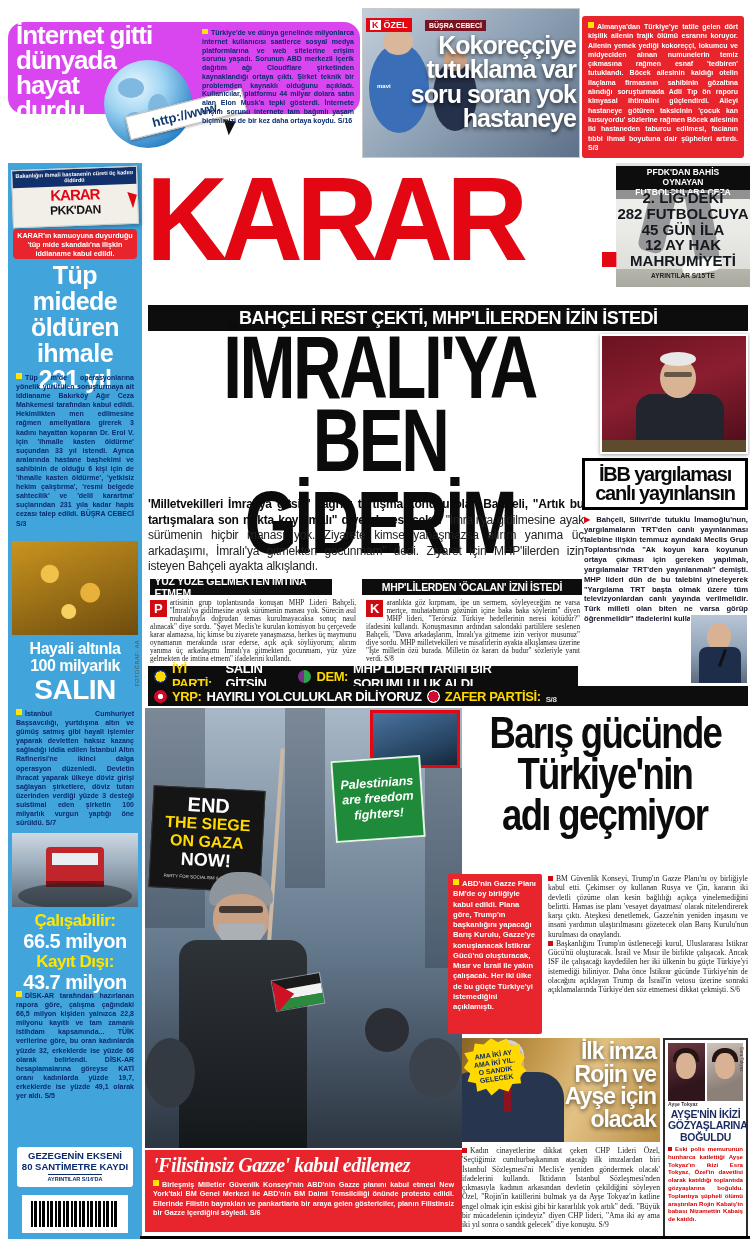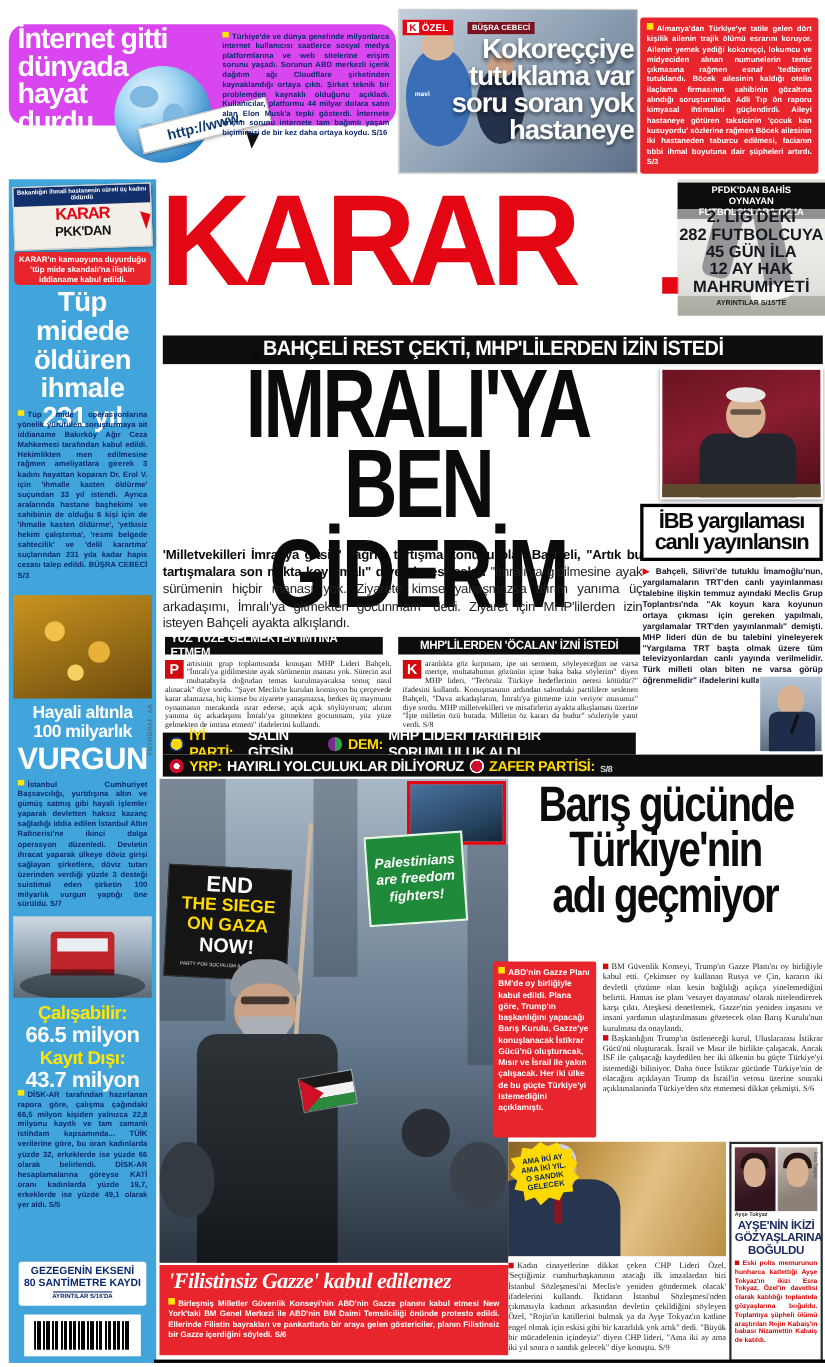--- a/index.html
+++ b/index.html
@@ -81,21 +81,21 @@
   .suit{position:absolute;background:#23252e}
   #ibb-box{left:582px;top:458px;width:166px;height:52px;background:#fff;border:3px solid #000;display:flex;flex-direction:column;align-items:center;justify-content:center;
            font-weight:900;font-size:20px;line-height:.95;letter-spacing:-1.2px;color:#0b0b0b}
   #ibb-body{left:584px;top:515px;width:164px;height:170px;color:#14142a;font-weight:700;font-size:7.6px;line-height:1.3;text-align:justify;overflow:hidden}
   #ibb-body .play{color:#e30613;font-size:8px}
   #imamoglu{left:690px;top:614px;width:58px;height:70px;border:1px solid #fff;overflow:hidden;
             background:linear-gradient(180deg,#b8c6d6 0%,#8fa2b6 55%,#5b6b7e 100%)}
   #deck{left:148px;top:497px;width:436px;font-size:12px;line-height:1.3;text-align:justify;color:#222;letter-spacing:-.2px}
   #deck .b{font-weight:900;color:#0b0b0b}
   .col-h{position:absolute;top:579px;height:16px;background:#0d0d0d;color:#fff;font-weight:900;font-size:11px;display:flex;align-items:center;justify-content:center;letter-spacing:-.3px}
-  #col-h1{left:150px;width:198px}
+  #col-h1{left:150px;width:182px}
   #col-h2{left:362px;width:220px}
   .news-col{position:absolute;top:599px;height:66px;font-family:"Liberation Serif",serif;font-size:7.2px;line-height:1.12;text-align:justify;color:#222;overflow:hidden}
   #col1{left:150px;width:206px}
   #col2{left:366px;width:214px}
   .dropcap{float:left;background:#d10a10;color:#fff;font-family:"Liberation Sans",sans-serif;font-weight:900;font-size:13px;line-height:1;padding:2px 4px;margin:1px 3px 0 0}
   .strip{position:absolute;background:#0d0d0d;color:#fff;display:flex;align-items:center;gap:5px;padding:0 6px;font-weight:900;letter-spacing:-.4px}
   #strip1{left:148px;top:666px;width:430px;height:20px;font-size:13px}
   #strip2{left:148px;top:686px;width:600px;height:20px;font-size:13px}
   .pname{color:#ffd900}
   .picon{width:13px;height:13px;border-radius:50%;flex:0 0 auto}
@@ -238,21 +238,21 @@
         <div>öldüren</div>
       <div>ihmale</div>
         <div>231 yıl</div>
     </div>
     <div class="sb-body" id="sb-body1"><span class="bullet-y"></span><span>Tüp mide operasyonlarına yönelik yürütülen soruşturmaya ait iddianame Bakırköy Ağır Ceza Mahkemesi tarafından kabul edildi. Hekimlikten men edilmesine rağmen ameliyatlara girerek 3 kadını hayattan koparan Dr. Erol V. için 'ihmalle kasten öldürme' suçundan 33 yıl istendi. Ayrıca aralarında hastane başhekimi ve sahibinin de olduğu 6 kişi için de 'ihmalle kasten öldürme', 'yetkisiz hekim çalıştırma', 'resmi belgede sahtecilik' ve 'delil karartma' suçlarından 231 yıla kadar hapis cezası talep edildi. BÜŞRA CEBECİ S/3</span></div>
     <div id="gold-photo"></div>
     <div class="sb-head" id="sb-h2a">
       <div>Hayali altınla</div>
         <div>100 milyarlık</div>
     </div>
-    <div class="sb-head" id="sb-h2b">VURGUN</div>
+    <div class="sb-head" id="sb-h2b">SALIN</div>
     <div class="sb-body" id="sb-body2"><span class="bullet-y"></span><span>İstanbul Cumhuriyet Başsavcılığı, yurtdışına altın ve gümüş satmış gibi hayali işlemler yaparak devletten haksız kazanç sağladığı iddia edilen İstanbul Altın Rafinerisi'ne ikinci dalga operasyon düzenledi. Devletin ihracat yaparak ülkeye döviz girişi sağlayan şirketlere, döviz tutarı üzerinden verdiği yüzde 3 desteği suistimal eden şirketin 100 milyarlık vurgun yaptığı öne sürüldü. S/7</span></div>
     <div id="tram-photo">
       <div id="tram"></div>
       <div id="tram-win"></div>
       <div class="blob" style="left:6px;top:50px;width:114px;height:26px;background:rgba(30,36,44,.55)"></div>
     </div>
     <div class="sb-head" id="sb-h3">
       <div class="yel">Çalışabilir:</div>
       <div class="big">66.5 milyon</div>
       <div class="yel">Kayıt Dışı:</div>
@@ -377,20 +377,26 @@
   <div class="abs" id="gaza-body">
     <p><span class="bullet-r"></span><span>BM Güvenlik Konseyi, Trump'ın Gazze Planı'nı oy birliğiyle kabul etti. Çekimser oy kullanan Rusya ve Çin, kararın iki devletli çözüme olan kesin bağlılığı açıkça yinelemediğini belirtti. Hamas ise planı 'vesayet dayatması' olarak nitelendirerek karşı çıktı. Ateşkesi denetlemek, Gazze'nin yeniden inşasını ve insani yardımın ulaştırılmasını gözetecek olan Barış Kurulu'nun kurulması da onaylandı.</span></p>
     <p><span class="bullet-r"></span><span>Başkanlığını Trump'ın üstleneceği kurul, Uluslararası İstikrar Gücü'nü oluşturacak. İsrail ve Mısır ile birlikte çalışacak. Ancak ISF ile çalışacağı kaydedilen her iki ülkenin bu güçte Türkiye'yi istemediği biliniyor. Daha önce İstikrar gücünde Türkiye'nin de olacağını açıklayan Trump da İsrail'in vetosu üzerine sonraki açıklamalarında Türkiye'den söz etmemesi dikkat çekmişti. S/6</span></p>
   </div>
 
   <div class="abs" id="gold-panel">
     <div id="ozel-suit"></div>
     <div id="ozel-hair"></div>
     <div id="ozel-head"></div>
     <div id="ozel-tie"></div>
+    <div id="chp-head">
+      <div>İlk imza</div>
+        <div>Rojin ve</div>
+      <div>Ayşe için</div>
+        <div>olacak</div>
+    </div>
     <div id="chp-badge">
       <div>
           <div>AMA İKİ AY</div>
           <div>AMA İKİ YIL.</div>
           <div>O SANDIK</div>
           <div>GELECEK</div>
         </div>
     </div>
   </div>
   <div class="abs" id="chp-body">

